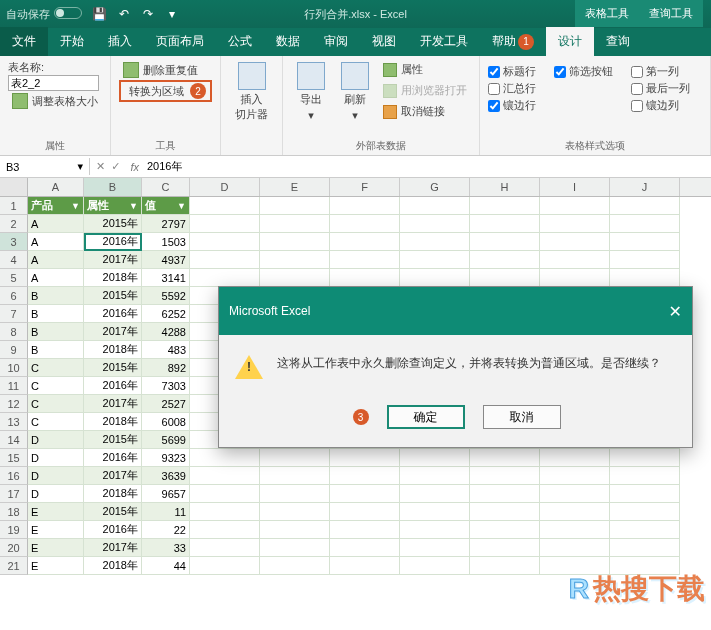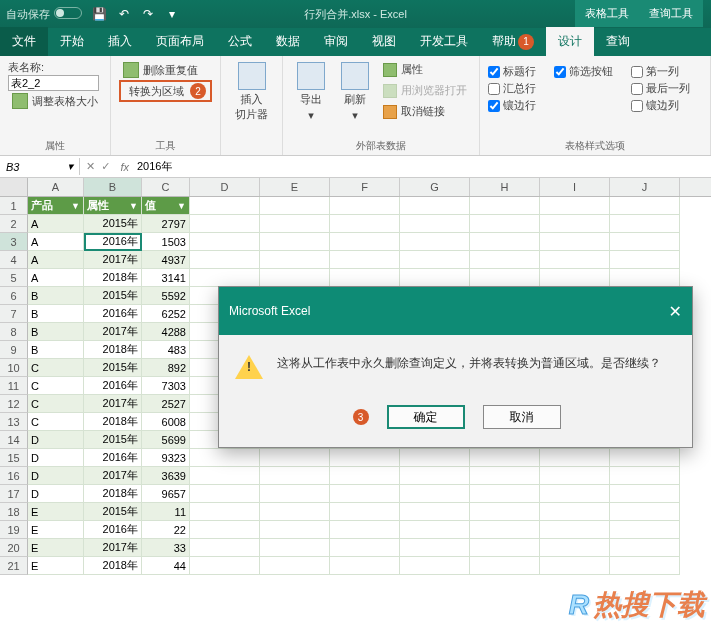--- a/index.html
+++ b/index.html
@@ -25,21 +25,21 @@
 .rbtn .ico { width:16px; height:16px; background:#8fbd6f; border:1px solid #6a9a4a; }
 .convert { border:2px solid #d85a2a; padding:1px 4px; display:flex; align-items:center; gap:4px; }
 .bigbtn { display:flex; flex-direction:column; align-items:center; gap:2px; padding:2px 6px; }
 .bigbtn .big-ico { width:28px; height:28px; background:#dde9d4; border:1px solid #8fbd6f; }
 .refresh .big-ico, .export .big-ico, .slicer .big-ico { background:#dfe9f2; border:1px solid #7fa8cc; }
 .cblist { display:flex; flex-direction:column; gap:2px; }
 .cb { display:flex; align-items:center; gap:3px; }
 .cb input { width:12px; height:12px; }
 .checks { display:flex; gap:18px; padding-top:4px; }
 .namebox-row { height:22px; border-bottom:1px solid #ccc; display:flex; align-items:center; font-size:11px; }
-.namebox { width:80px; border-right:1px solid #ccc; padding:2px 6px; display:flex; align-items:center; justify-content:space-between;font-style:italic; }
+.namebox { width:90px; border-right:1px solid #ccc; padding:2px 6px; display:flex; align-items:center; justify-content:space-between; }
 .fx-controls { padding:0 6px; color:#888; display:flex; gap:6px; }
 .fx-label { color:#777; font-style:italic; padding:0 4px; }
 .fx-input { flex:1; padding:2px 4px; }
 .sheet { position:relative; }
 .colhdr { display:flex; background:#eef0ef; border-bottom:1px solid #bbb; font-size:11px; }
 .corner { width:28px; height:18px; border-right:1px solid #bbb; background:#e6e6e6; }
 .ch { height:18px; border-right:1px solid #ccc; display:flex; align-items:center; justify-content:center; color:#555; }
 .cA{width:56px}.cB{width:58px}.cC{width:48px}.cD{width:70px}.cE{width:70px}.cF{width:70px}.cG{width:70px}.cH{width:70px}.cI{width:70px}.cJ{width:70px}
 .rows { }
 .row { display:flex; height:18px; font-size:11px; }
@@ -51,21 +51,21 @@
 .band { background:#e9f1e4; }
 .sel { outline:2px solid #1a8a74; outline-offset:-2px; }
 .rh.sel-rh, .ch.sel-ch { background:#cfe3da; }
 .dialog { position:absolute; left:218px; top:286px; width:475px; background:#f2f2f2; border:1px solid #888; box-shadow:0 6px 18px rgba(0,0,0,.3); }
 .dlg-title { height:48px; background:#0e8b75; color:#fff; font-size:12px; display:flex; align-items:center; justify-content:space-between; padding:0 10px; }
 .dlg-body { padding:20px 16px; font-size:12px; color:#333; display:flex; align-items:flex-start; gap:14px; }
 .warn { width:28px; height:24px; background:#ffd24d; clip-path:polygon(50% 0,100% 100%,0 100%); display:flex; align-items:center; justify-content:center; font-weight:bold; color:#333; }
 .dlg-btns { display:flex; gap:18px; justify-content:center; padding:6px 0 18px 0; align-items:center; }
 .dlg-btn { width:78px; height:24px; border:1px solid #888; background:#fbfbfb; font-size:12px; }
 .dlg-btn.primary { border:2px solid #1a8a74; }
-.watermark { position:absolute; right:6px; bottom:6px; font-size:28px; font-weight:900; font-style:italic; color:#e46a2e; opacity:.85; text-shadow:2px 2px 0 #d7f0ff; pointer-events:none; }
+.watermark { position:absolute; right:6px; bottom:22px; font-size:28px; font-weight:900; color:#e46a2e; opacity:.85; text-shadow:2px 2px 0 #d7f0ff; pointer-events:none; }
 .watermark .r { color:#9edcff; -webkit-text-stroke:1px #2a8fd9; margin-right:4px; }
 .disabled { color:#aaa; }
 .ext-tools .rbtn .ico { width:14px; height:14px; }
 </style>
 </head>
 <body>
 
 <div class="titlebar">
   <div class="autosave">
     <span>自动保存</span>

